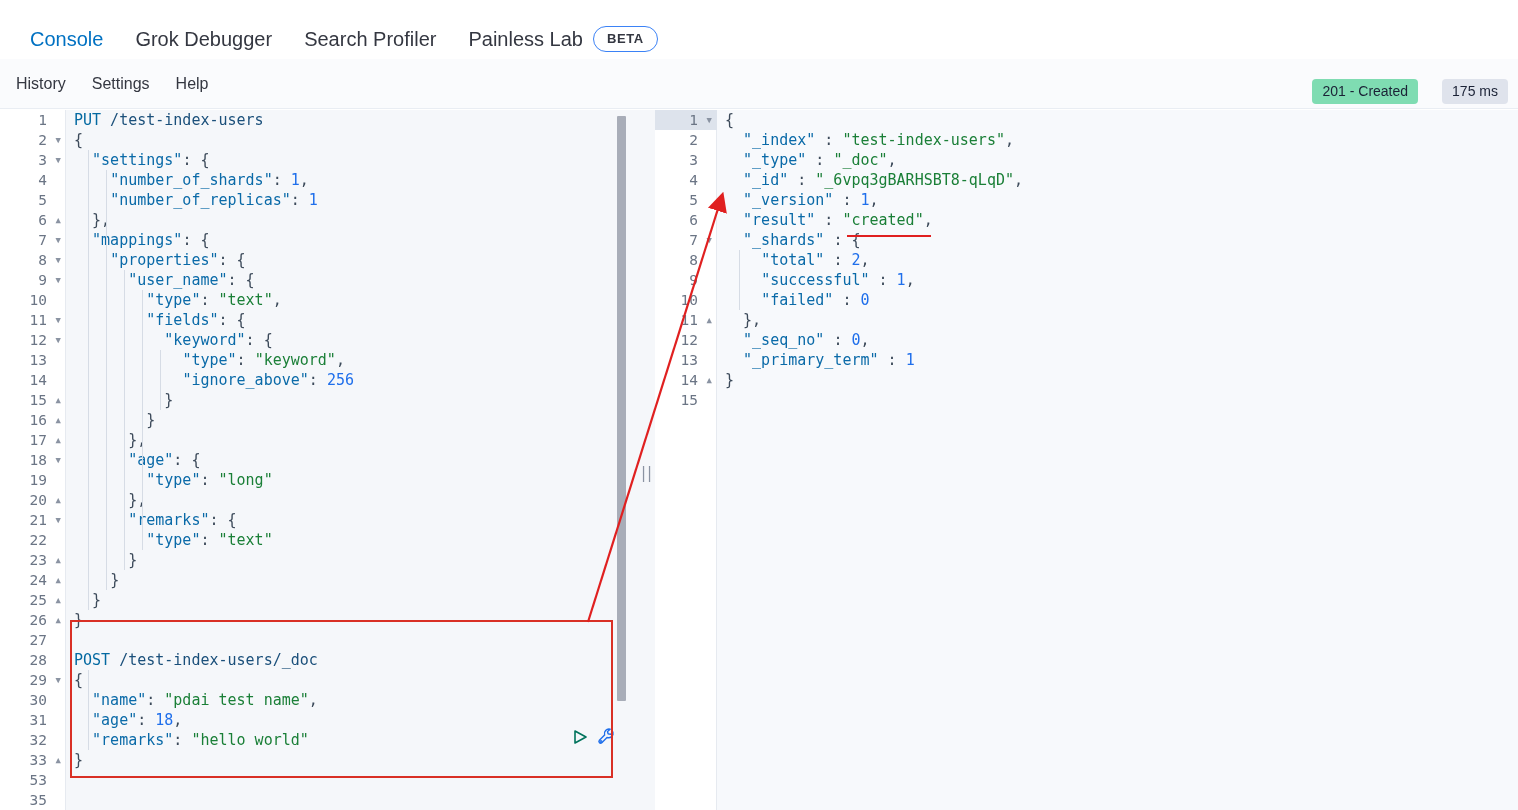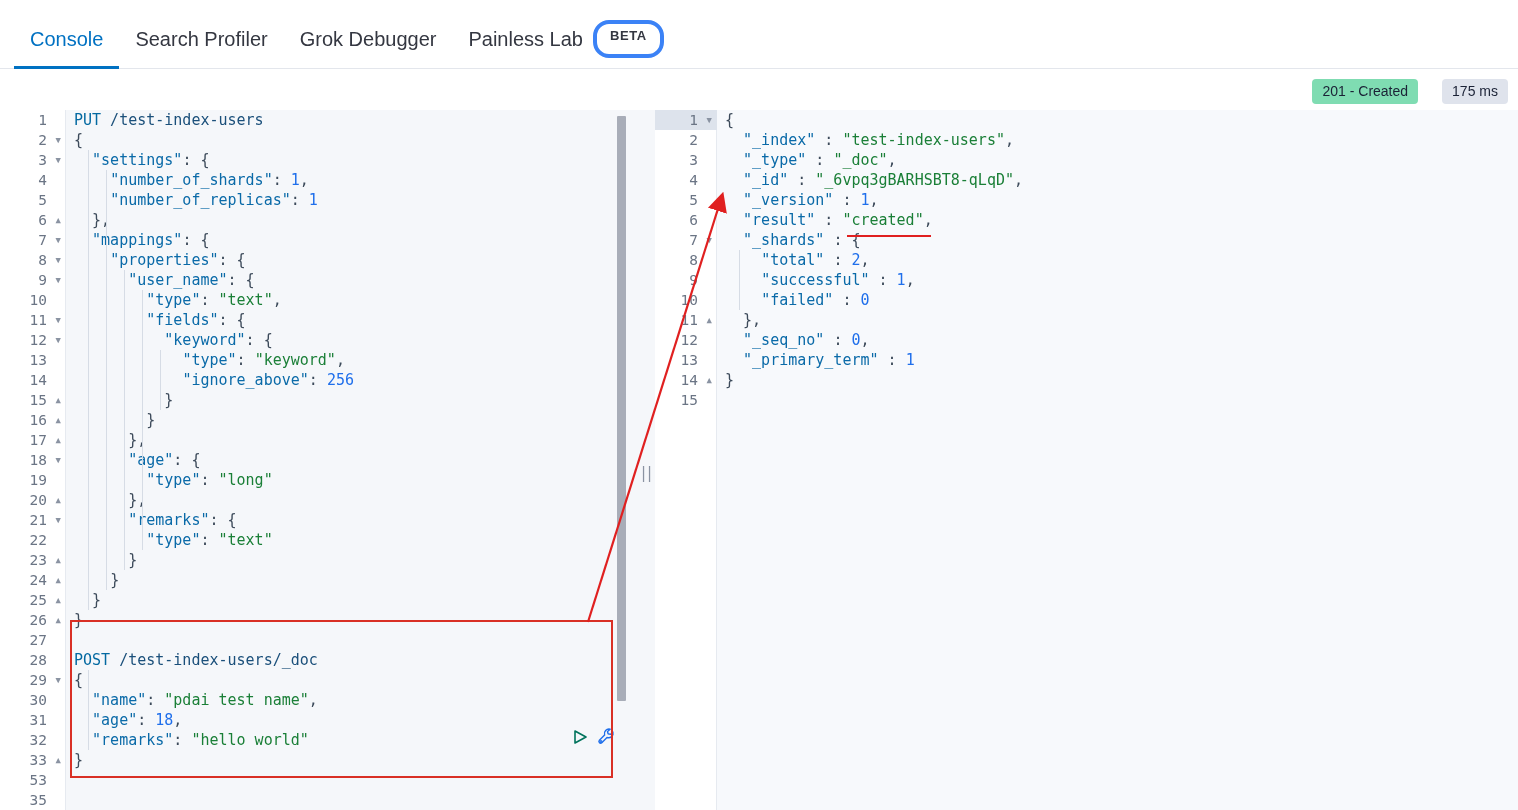--- a/index.html
+++ b/index.html
@@ -31,23 +31,23 @@
     white-space: nowrap;
     cursor: pointer;
   }
   .nav-tab.active { color: #0071c2; }
   .nav-tab.active::after {
     content: ""; position: absolute; left: 0; right: 0; bottom: 0;
     height: 3px; background: #0071c2;
   }
   .beta-pill {
     margin-left: 10px;
-    border: 4px solid #3b82f6;
+    border: 1px solid #3b82f6;
     border-radius: 16px;
-    padding: 5px 13px 12px;
+    padding: 5px 13px 6px;
     font-size: 13px; font-weight: bold;
     letter-spacing: .6px;
     color: #343741;
     background: #fff;
     line-height: 1;
   }
 
   
   #subbar {
     position: absolute; left: 0; top: 59px; width: 1518px; height: 50px;
@@ -195,31 +195,36 @@
 </head>
 <body>
 
 <div id="app">
 
   <div id="topnav">
     <div class="nav-tab active">
       <span>Console</span>
     </div>
     <div class="nav-tab">
+      <span>Grok Debugger</span>
+    </div>
+    <div class="nav-tab">
       <span>Search Profiler</span>
-    </div>
-    <div class="nav-tab">
-      <span>Grok Debugger</span>
     </div>
     <div class="nav-tab">
       <span>Painless Lab</span>
       <span class="beta-pill">BETA</span>
     </div>
   </div>
 
+  <div id="subbar">
+    <span class="sub-link">History</span>
+    <span class="sub-link">Settings</span>
+    <span class="sub-link">Help</span>
+  </div>
 
   <div id="status-wrap">
     <span class="badge ok">201 - Created</span>
     <span class="badge time">175 ms</span>
   </div>
 
   <div id="editors">
 
     <div class="pane" id="left-pane">
       <div class="gutter" id="left-gutter">

